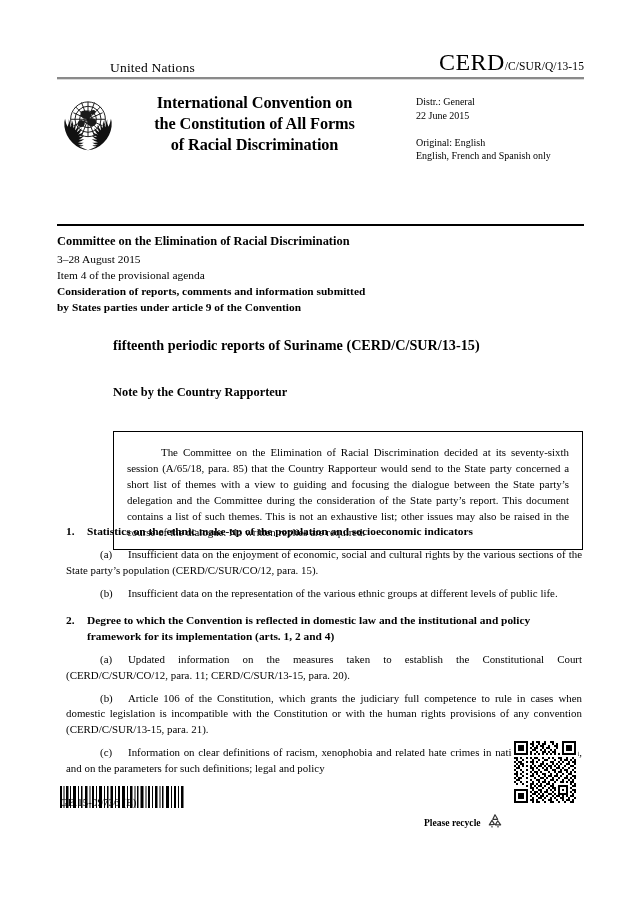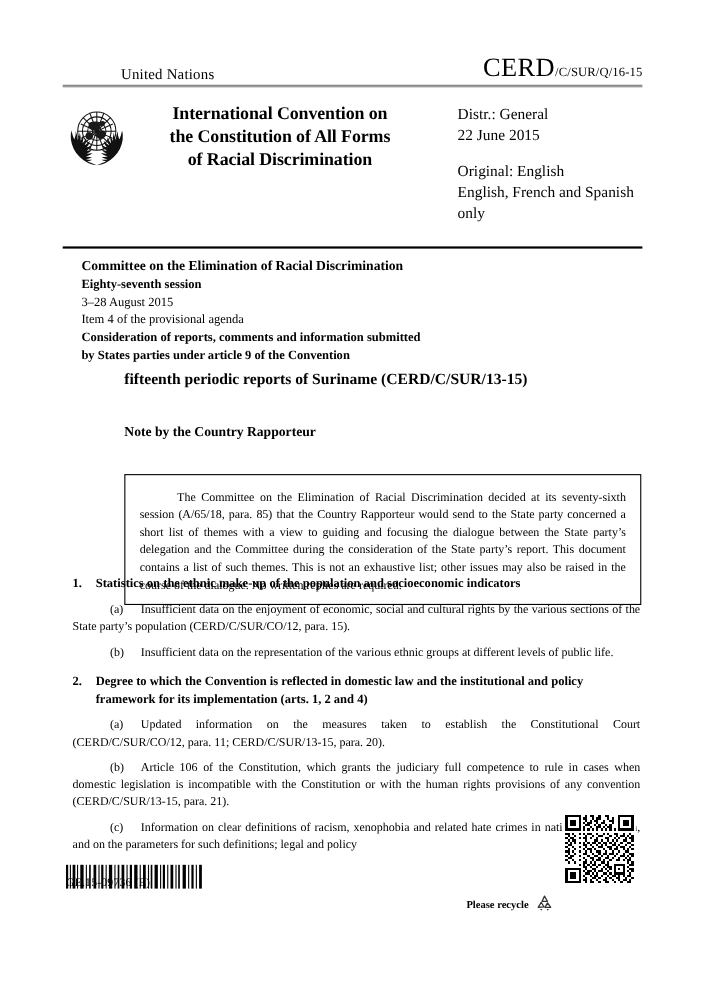--- a/index.html
+++ b/index.html
@@ -78,40 +78,40 @@
     font-weight: bold;
     font-size: 16.3px;
     line-height: 1.30;
     letter-spacing: -0.1px;
     padding-top: 2px;
     text-align: center;
   }
   .distr-cell {
     flex: 0 0 168px;
     width: 168px;
-    font-size: 14px;
+    font-size: 10px;
     line-height: 1.38;
     padding-top: 5px;
     margin-left: 40px;
   }
   .distr-gap { height: 13px; }
 
   .rule-black {
     position: absolute;
     left: 57px;
     top: 224px;
     width: 527px;
     height: 0;
     border-top: 2.4px solid #000;
   }
 
   
   .committee {
     position: absolute;
-    left: 74px;
+    left: 57px;
     top: 233px;
     width: 527px;
     font-size: 11.4px;
     line-height: 1.42;
   }
   .committee .b { font-weight: bold; }
   .committee .h { font-weight: bold; font-size: 12.4px; }
 
   
   .doc-title {
@@ -228,21 +228,21 @@
 </head>
 <body>
 
 <div class="page">
 
   <div class="masthead">
 
     <div class="masthead-top">
       <div class="un-name">United Nations</div>
       <div class="symbol-wrap">
-        <span class="symbol-main">CERD</span><span class="symbol-sub">/C/SUR/Q/16-15</span>
+        <span class="symbol-main">CERD</span><span class="symbol-sub">/C/SUR/Q/13-15</span>
       </div>
     </div>
 
     <div class="rule-thick"></div>
 
     <div class="masthead-body">
 
       <div class="emblem-cell">
         <svg width="62" height="60" viewBox="0 0 100 96">
           <g fill="none" stroke="#111" stroke-width="1.5">
@@ -288,21 +288,20 @@
         <div>English, French and Spanish only</div>
       </div>
 
     </div>
   </div>
 
   <div class="rule-black"></div>
 
   <div class="committee">
     <div class="h">Committee on the Elimination of Racial Discrimination</div>
-    <div class="b">Eighty-seventh session</div>
     <div>3–28 August 2015</div>
     <div>Item 4 of the provisional agenda</div>
     <div class="b">Consideration of reports, comments and information submitted</div>
     <div class="b">by States parties under article 9 of the Convention</div>
   </div>
 
   <div class="doc-title">
     <div>fifteenth periodic reports of Suriname (CERD/C/SUR/13-15)</div>
   </div>
 

